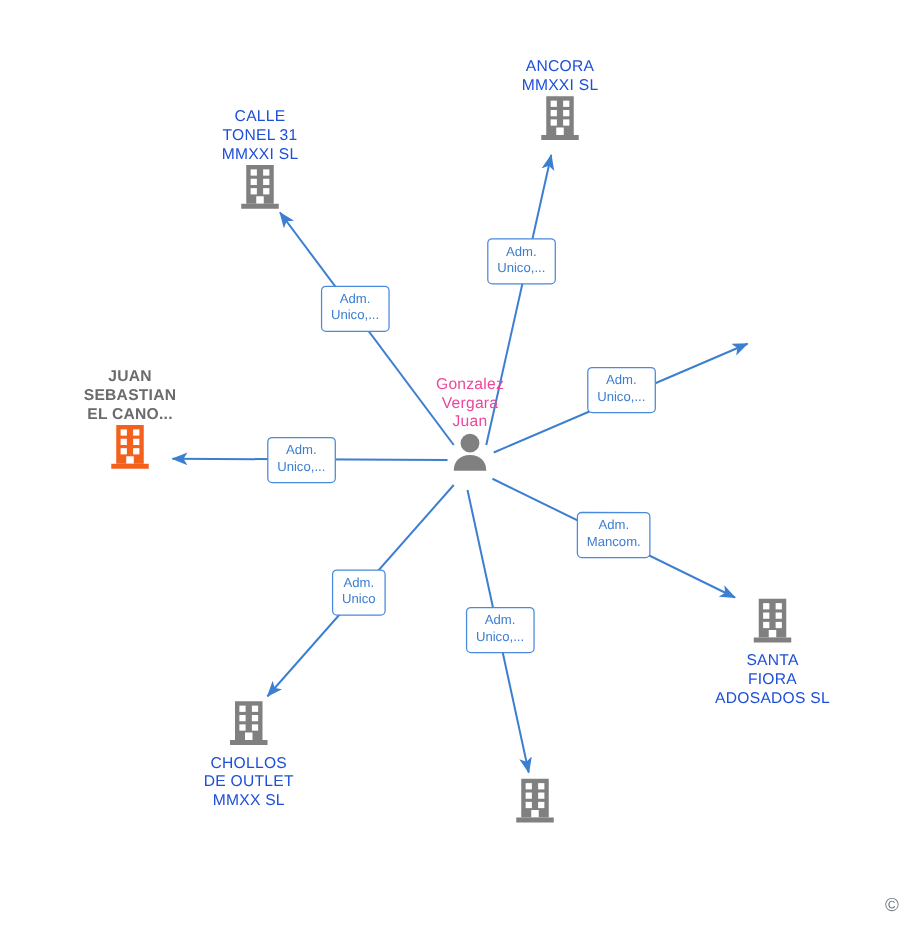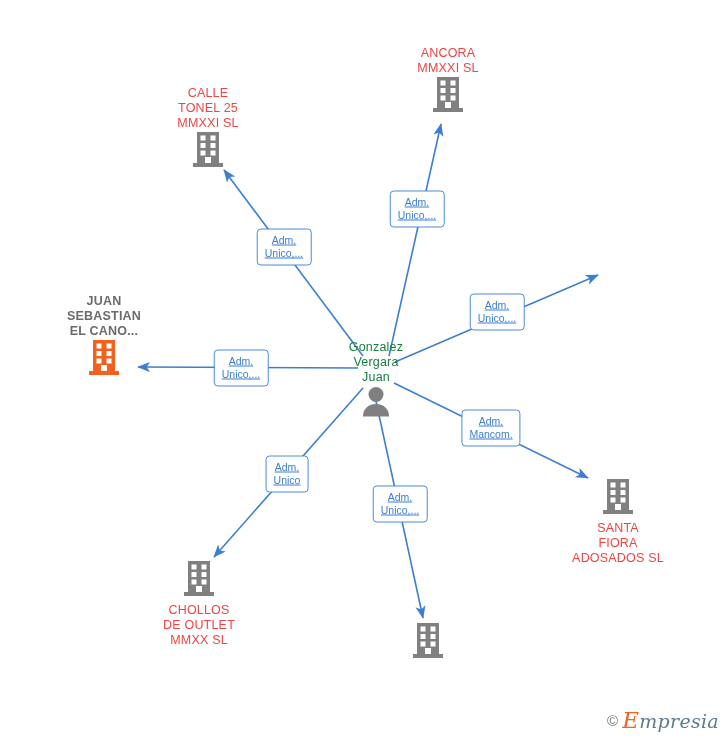--- a/index.html
+++ b/index.html
@@ -26,46 +26,44 @@
   }
   .node {
     position: absolute;
     width: 140px;
     text-align: center;
     transform: translateX(-70px);
   }
   .node-label {
     font-size: 12.5px;
     line-height: 15px;
-    color: #ef4444;
+    color: #1d4ed8;
     letter-spacing: 0.2px;
     white-space: pre-line;
   }
   .node-label.center {
-    color: #15803d;
-    margin-top: 40px;
+    color: #ec4899;
   }
   .icon-wrap {
     display: block;
     line-height: 0;
   }
   .edge-label {
     position: absolute;
     border: 1px solid #4a89dc;
     border-radius: 4px;
     background: #ffffff;
     color: #3c7ed0;
     font-size: 10.5px;
     line-height: 13px;
     text-align: center;
     padding: 4px 7px 5px 7px;
     white-space: pre-line;
     transform: translate(-50%, -50%);
     box-sizing: border-box;
-    text-decoration: underline;
   }
   #watermark {
     position: absolute;
     right: 9px;
     bottom: 8px;
     display: flex;
     align-items: center;
     gap: 4px;
   }
   .wm-c {
@@ -103,21 +101,21 @@
         <line x1="395" y1="362" x2="598" y2="275" marker-end="url(#arrow)"></line>
         <line x1="358" y1="368" x2="138" y2="367" marker-end="url(#arrow)"></line>
         <line x1="394" y1="383" x2="588" y2="478" marker-end="url(#arrow)"></line>
         <line x1="363" y1="388" x2="214" y2="557" marker-end="url(#arrow)"></line>
         <line x1="374" y1="392" x2="423" y2="618" marker-end="url(#arrow)"></line>
       </g>
   </svg>
 
   <div class="node" style="left:208px; top:86px;">
     <div class="node-label">CALLE
-TONEL 25
+TONEL 31
 MMXXI  SL</div>
     <span class="icon-wrap">
       <svg width="34" height="38" viewBox="0 0 34 38" xmlns="http://www.w3.org/2000/svg">
         <rect x="6" y="1" width="22" height="31" fill="#808080"></rect>
         <rect x="9.5" y="4.5" width="5" height="5" fill="#ffffff"></rect>
         <rect x="19.5" y="4.5" width="5" height="5" fill="#ffffff"></rect>
         <rect x="9.5" y="12" width="5" height="5" fill="#ffffff"></rect>
         <rect x="19.5" y="12" width="5" height="5" fill="#ffffff"></rect>
         <rect x="9.5" y="19.5" width="5" height="5" fill="#ffffff"></rect>
         <rect x="19.5" y="19.5" width="5" height="5" fill="#ffffff"></rect>
@@ -241,16 +239,15 @@
 Unico,...</div>
   <div class="edge-label" style="left:491px; top:428px;">Adm.
 Mancom.</div>
   <div class="edge-label" style="left:287px; top:474px;">Adm.
 Unico</div>
   <div class="edge-label" style="left:400px; top:504px;">Adm.
 Unico,...</div>
 
   <div id="watermark">
     <span class="wm-c">©</span>
-    <span class="wm-text"><span class="e">E</span><span>mpresia</span></span>
   </div>
 
 </div>
 
 </body></html>

